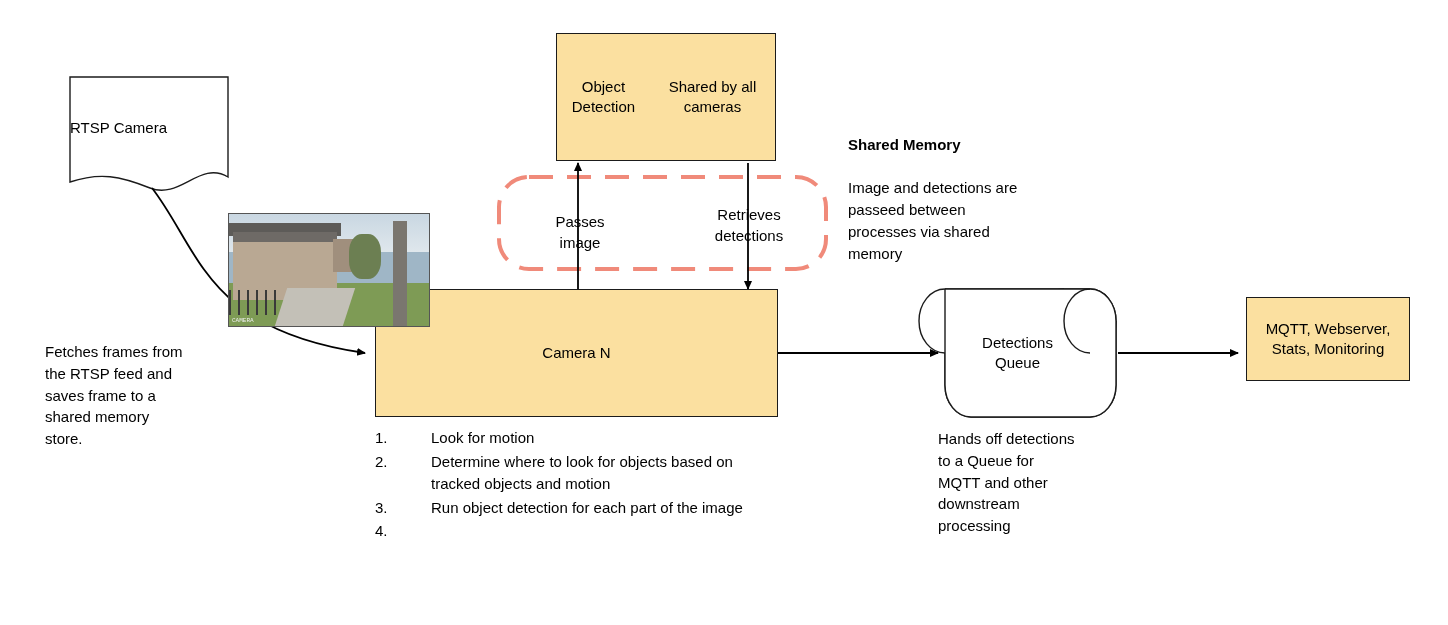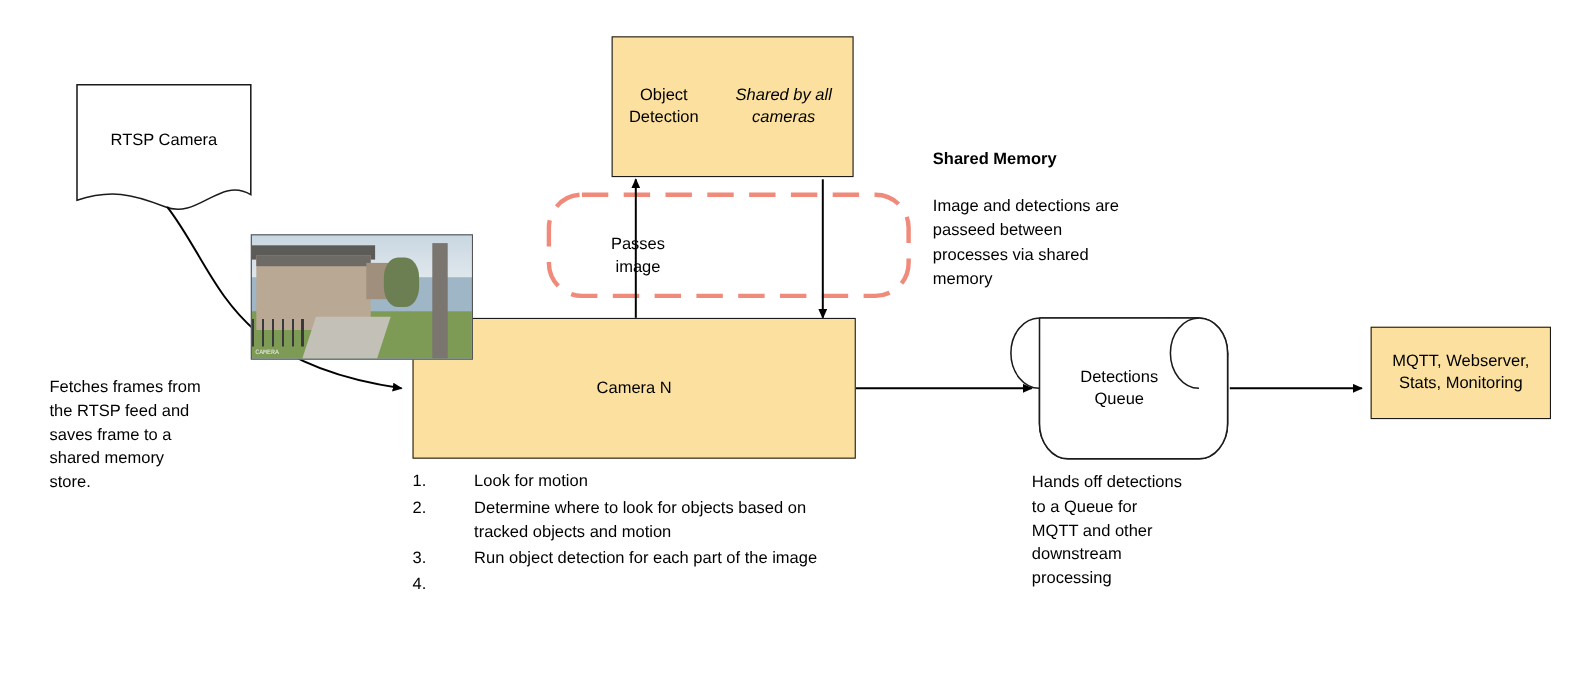--- a/index.html
+++ b/index.html
@@ -35,26 +35,24 @@
     border: 1px solid #1b1b1b;
     display: flex;
     flex-direction: row;
     align-items: center;
     justify-content: center;
     text-align: center;
     font-size: 15px;
     line-height: 1.35;
   }
   .box .sub {
-    font-style: italic;
   }
   .doc-label {
     position: absolute;
     font-size: 15px;
-    text-align: center;
     width: 100%;
     top: 42px;
     left: 0;
   }
   .text-block {
     position: absolute;
     font-size: 15px;
     line-height: 1.45;
     white-space: pre-line;
   }
@@ -199,20 +197,22 @@
 Stats, Monitoring</div>
   </div>
 
   <div class="node" style="left:945px; top:289px; width:145px; height:128px;">
     <div class="cyl-label" style="white-space:pre-line;">Detections
 Queue</div>
   </div>
 
   <div class="cap-label" style="left:530px; top:211px; width:100px; white-space:pre-line;">Passes
 image</div>
+  <div class="cap-label" style="left:694px; top:204px; width:110px; white-space:pre-line;">Retrieves
+detections</div>
 
   <div class="text-block" style="left:848px; top:112px; width:230px;">
     <span class="bold">Shared Memory</span>
     <span>Image and detections are
 passeed between
 processes via shared
 memory</span>
   </div>
 
   <div class="text-block" style="left:45px; top:341px; width:200px;">Fetches frames from

